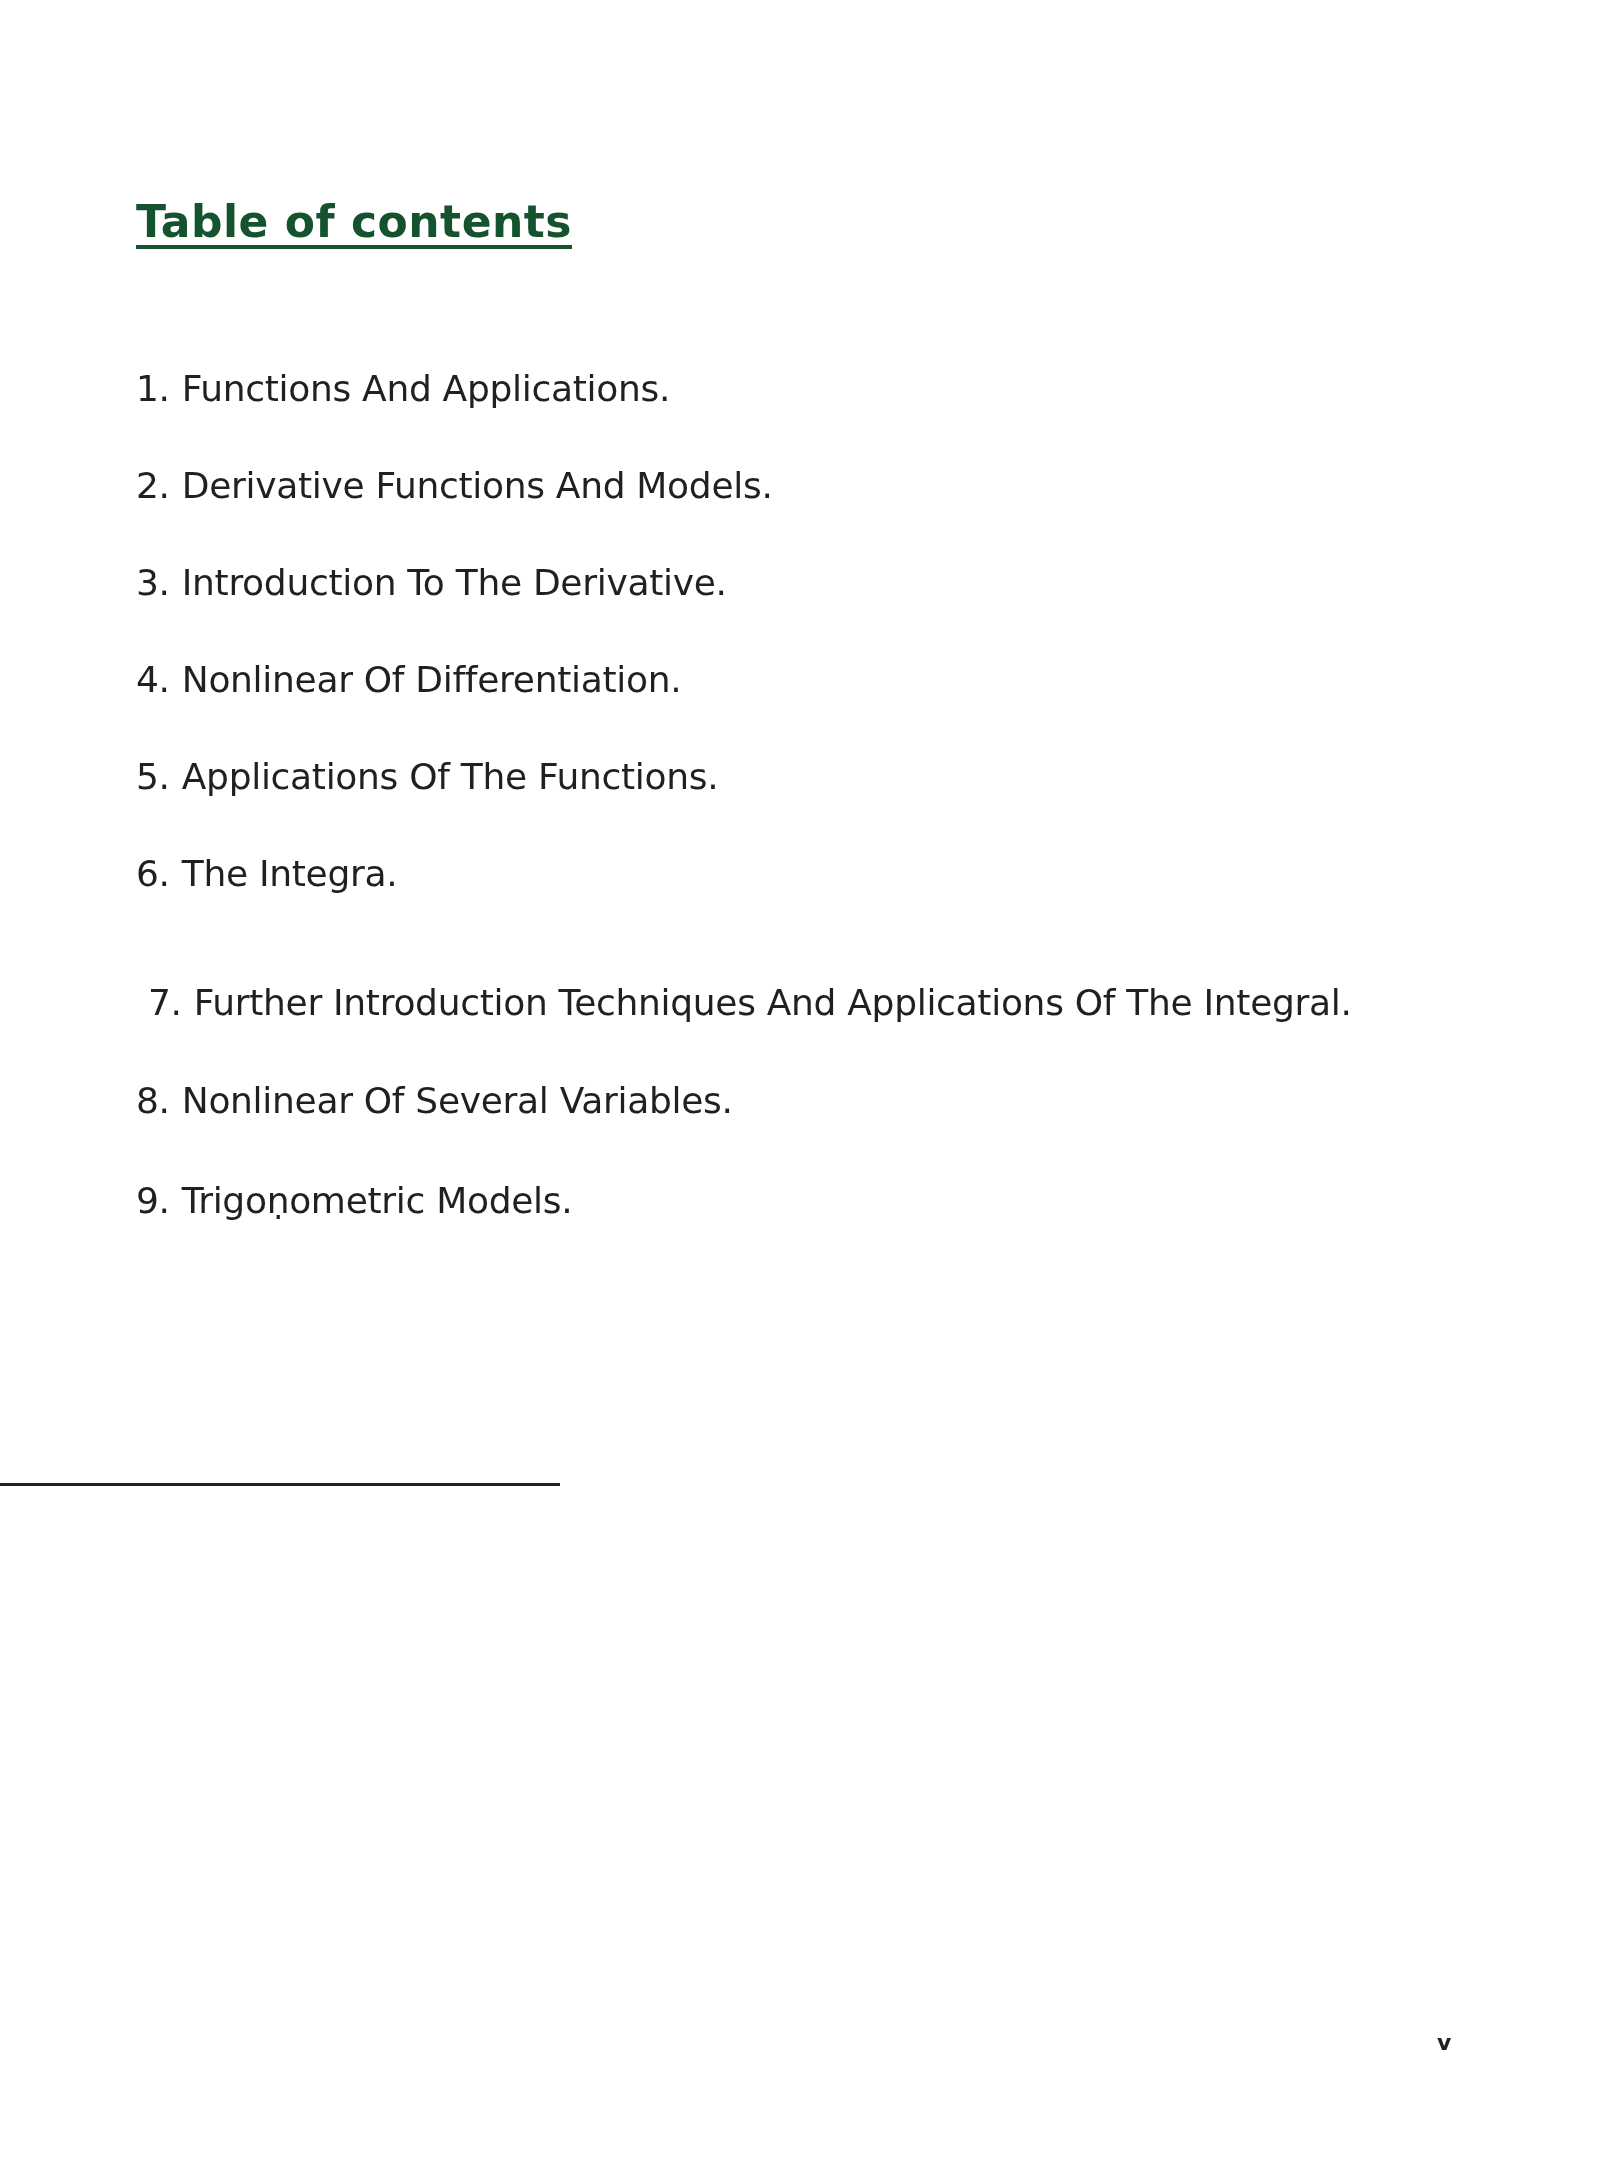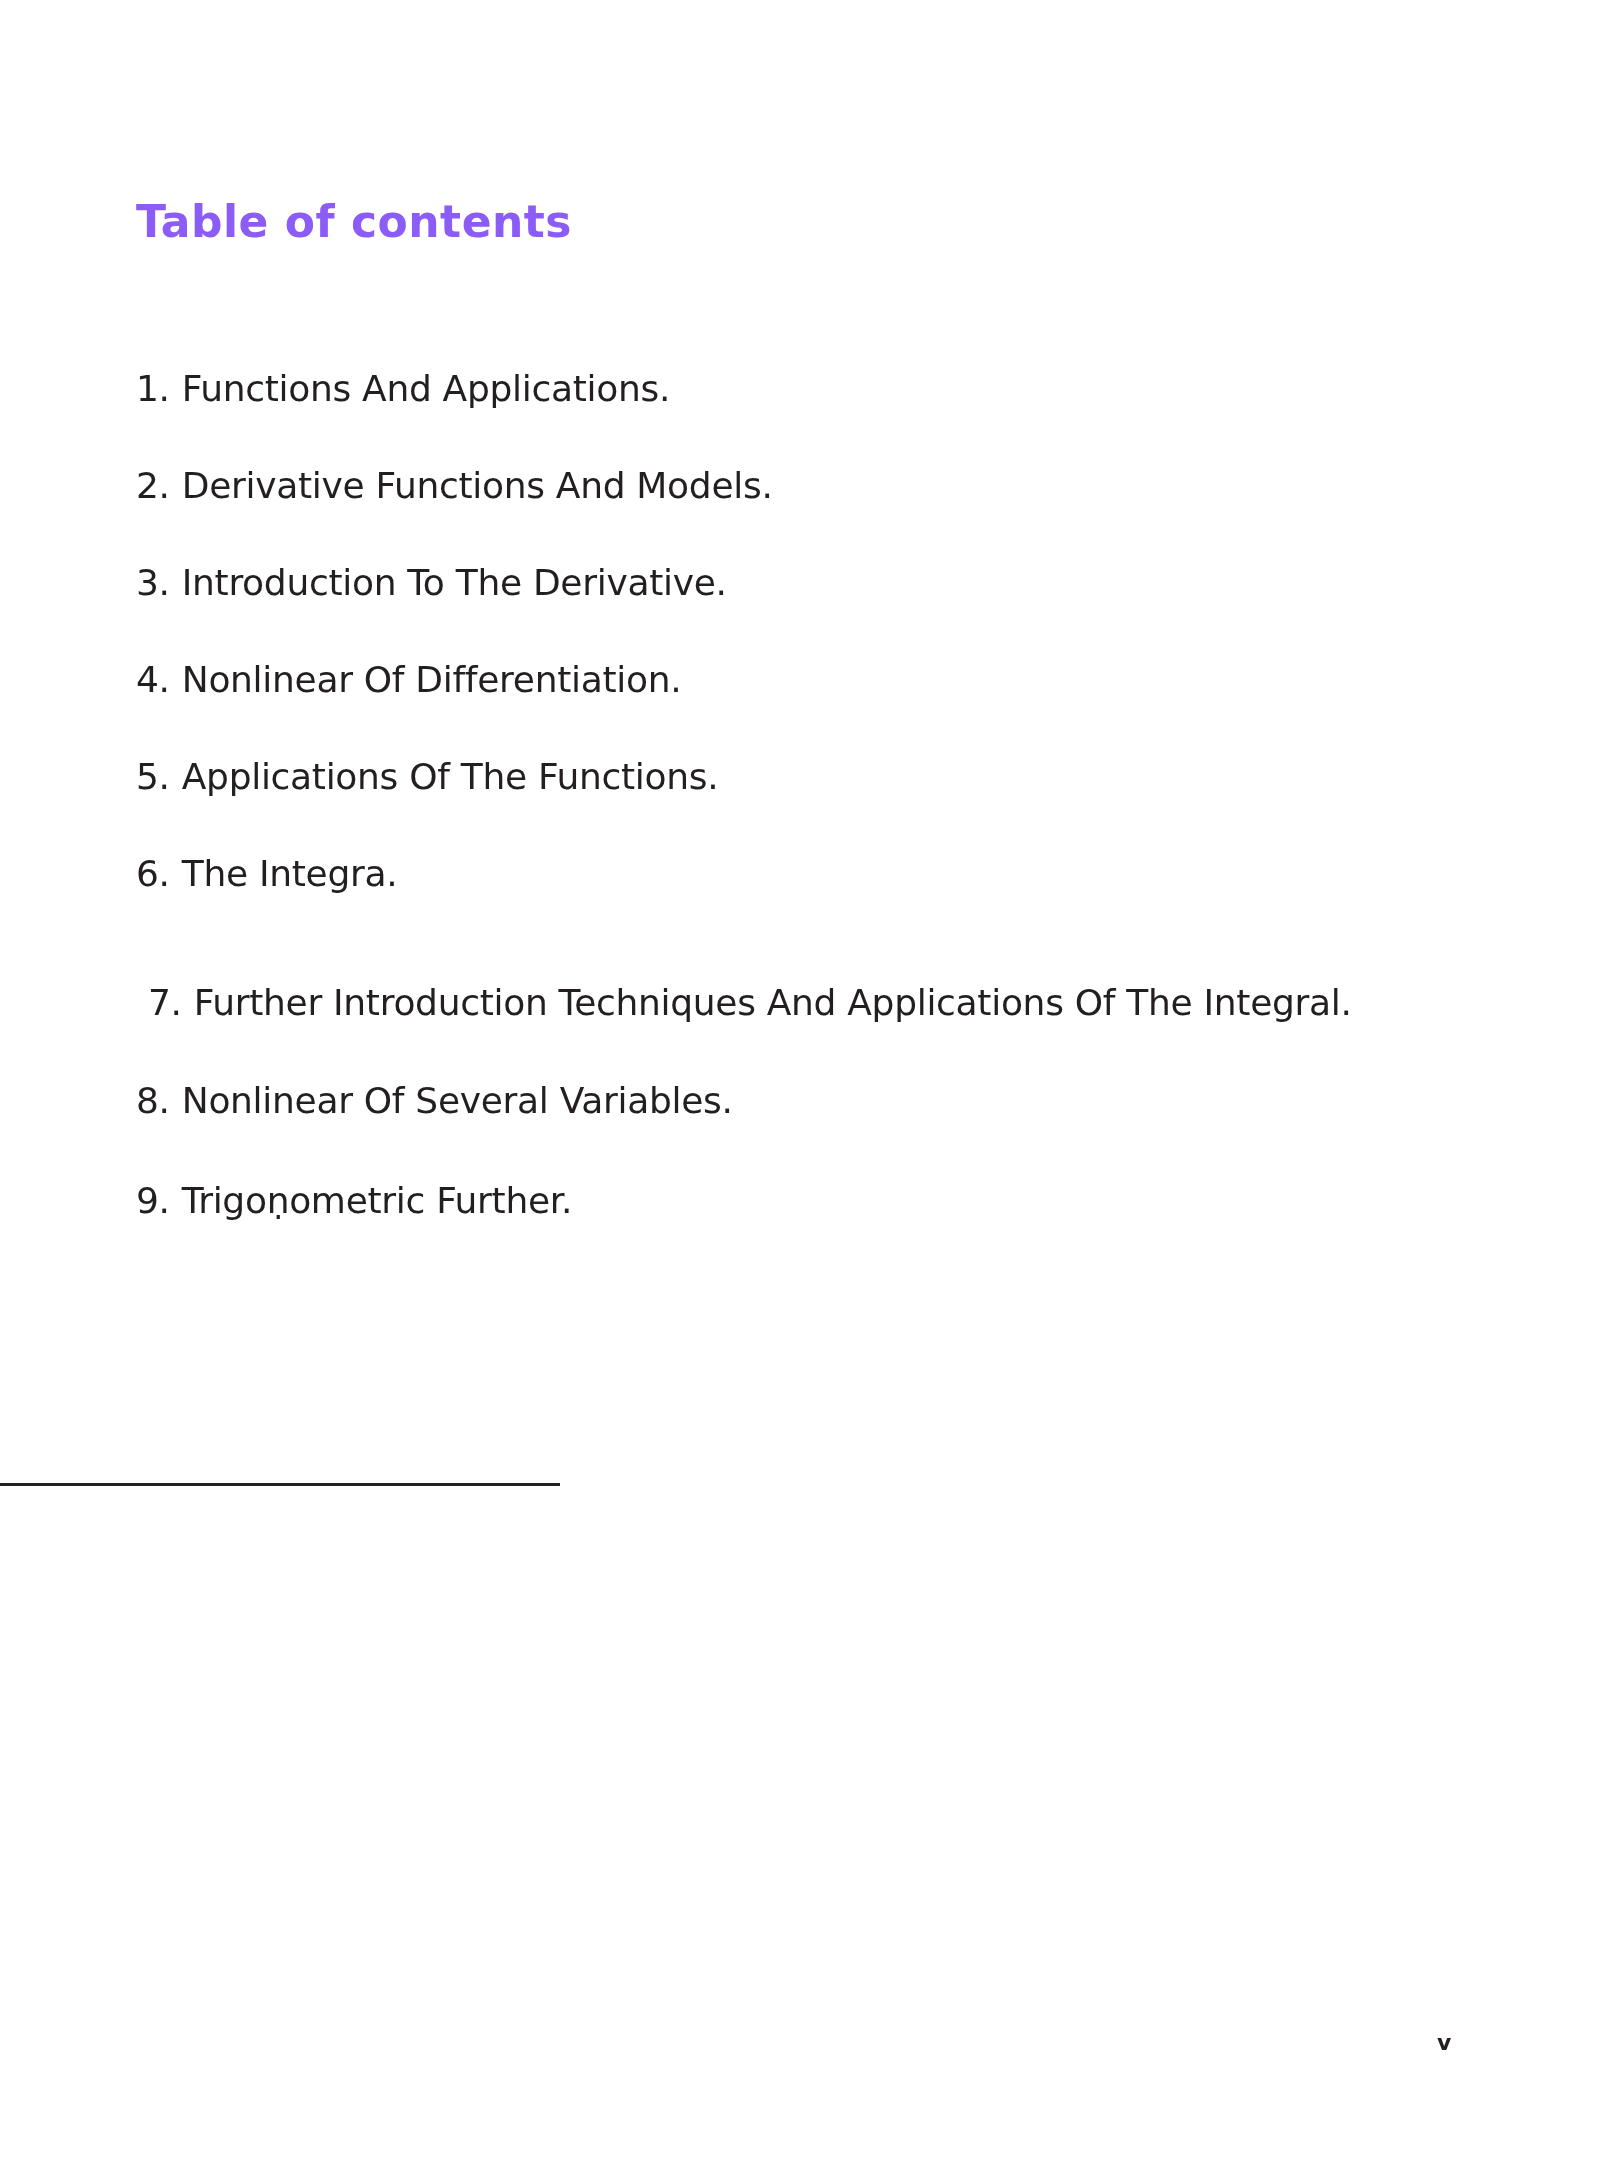--- a/index.html
+++ b/index.html
@@ -1,20 +1,20 @@
 <!DOCTYPE html>
 <html><head>
 <meta charset="utf-8">
 <style>
   html, body { margin: 0; padding: 0; background: #ffffff; }
   body { width: 1600px; height: 2175px; position: relative; overflow: hidden;
          font-family: "DejaVu Sans", sans-serif; color: #231f20; }
   .title { position: absolute; left: 136px; top: 196px; font-size: 44px; font-weight: bold;
-           text-decoration-thickness: 4px; text-underline-offset: 8px;
-           color: #8b5cf6; letter-spacing: 0.5px; margin: 0; }
+           text-decoration: underline; text-decoration-thickness: 4px; text-underline-offset: 8px;
+           color: #14532d; letter-spacing: 0.5px; margin: 0; }
   .toc { position: absolute; left: 0; top: 0; margin: 0; padding: 0; list-style: none; }
   .toc-item { position: absolute; left: 136px; font-size: 36px; white-space: nowrap;
               letter-spacing: -0.3px; line-height: 1; text-align: right; }
   .toc-item .num { margin-right: 12px; }
   .rule { position: absolute; left: 0; top: 1483px; width: 560px; height: 3px; background: #222; }
   .page-num { position: absolute; left: 1437px; top: 2030px; font-size: 22px; font-weight: bold; color: #231f20; }
 </style>
 </head>
 <body>
 
@@ -39,19 +39,19 @@
   <li class="toc-item" style="top:856px">
     <span class="num">6.</span><span>The Integra.</span>
   </li>
   <li class="toc-item" style="top:985px; left:148px">
     <span class="num">7.</span><span>Further Introduction Techniques And Applications Of The Integral.</span>
   </li>
   <li class="toc-item" style="top:1083px">
     <span class="num">8.</span><span>Nonlinear Of Several Variables.</span>
   </li>
   <li class="toc-item" style="top:1183px">
-    <span class="num">9.</span><span>Trigoṇometric Further.</span>
+    <span class="num">9.</span><span>Trigoṇometric Models.</span>
   </li>
 </ul>
 
 <div class="rule"></div>
 
 <div class="page-num">v</div>
 
 </body></html>

